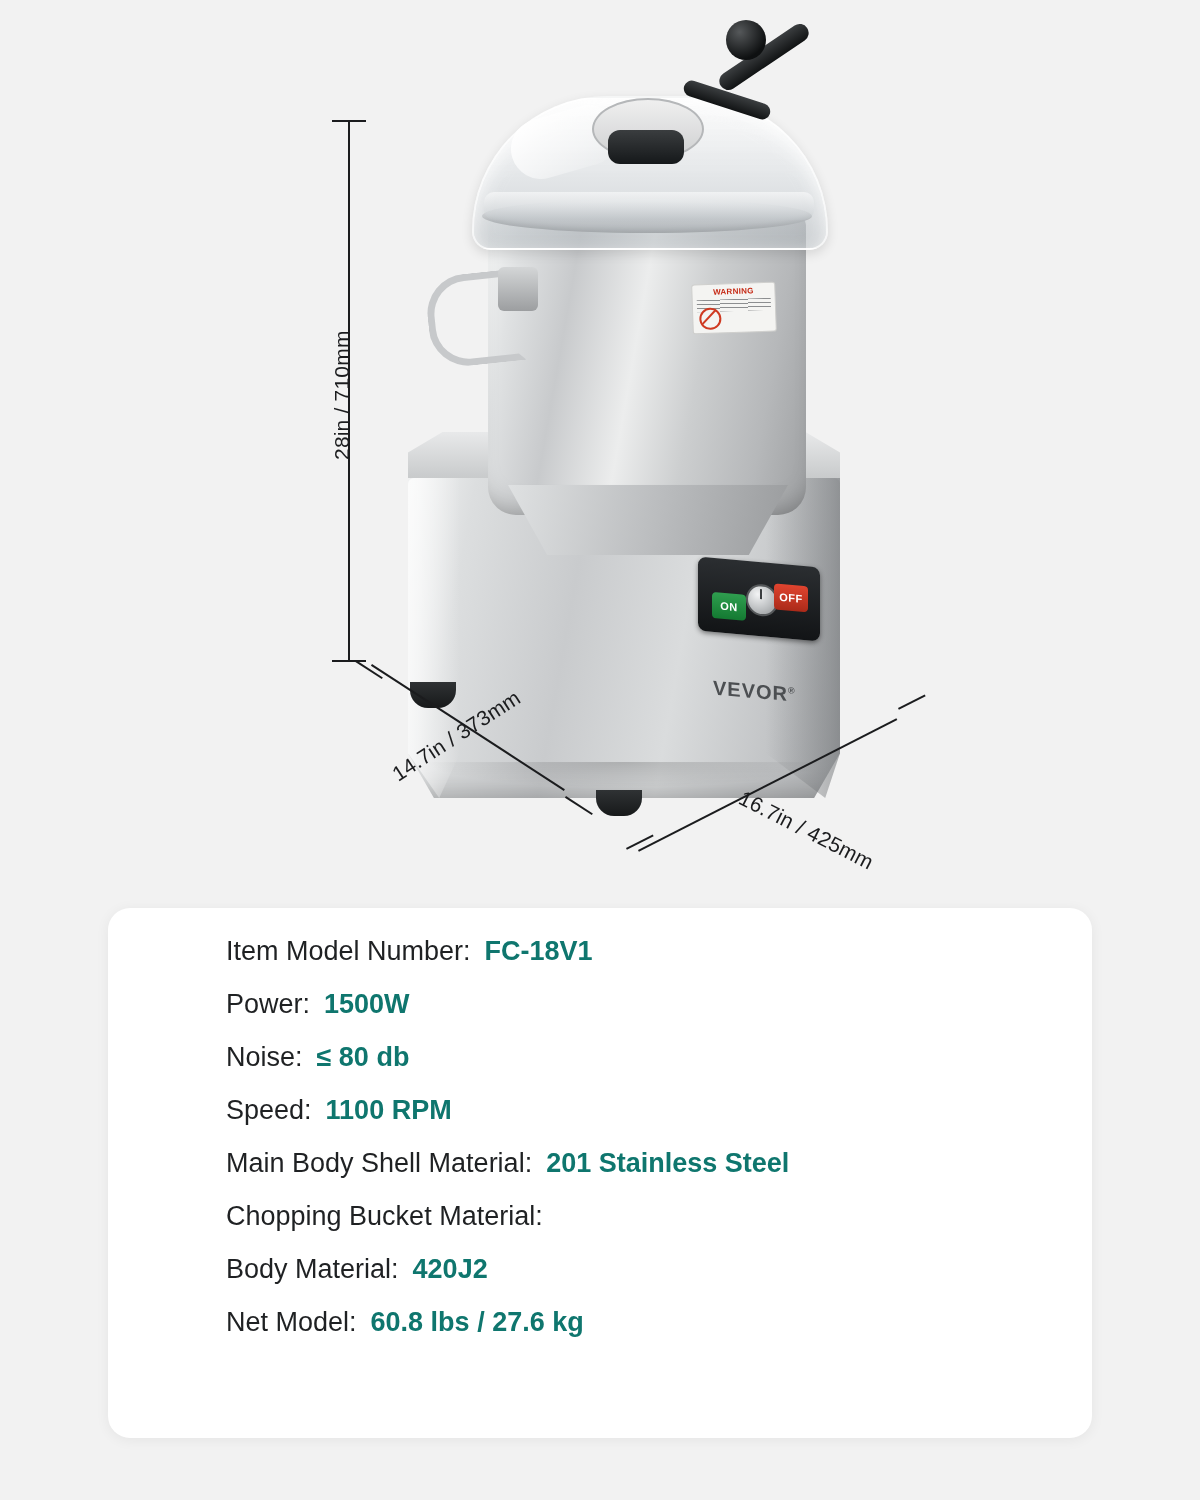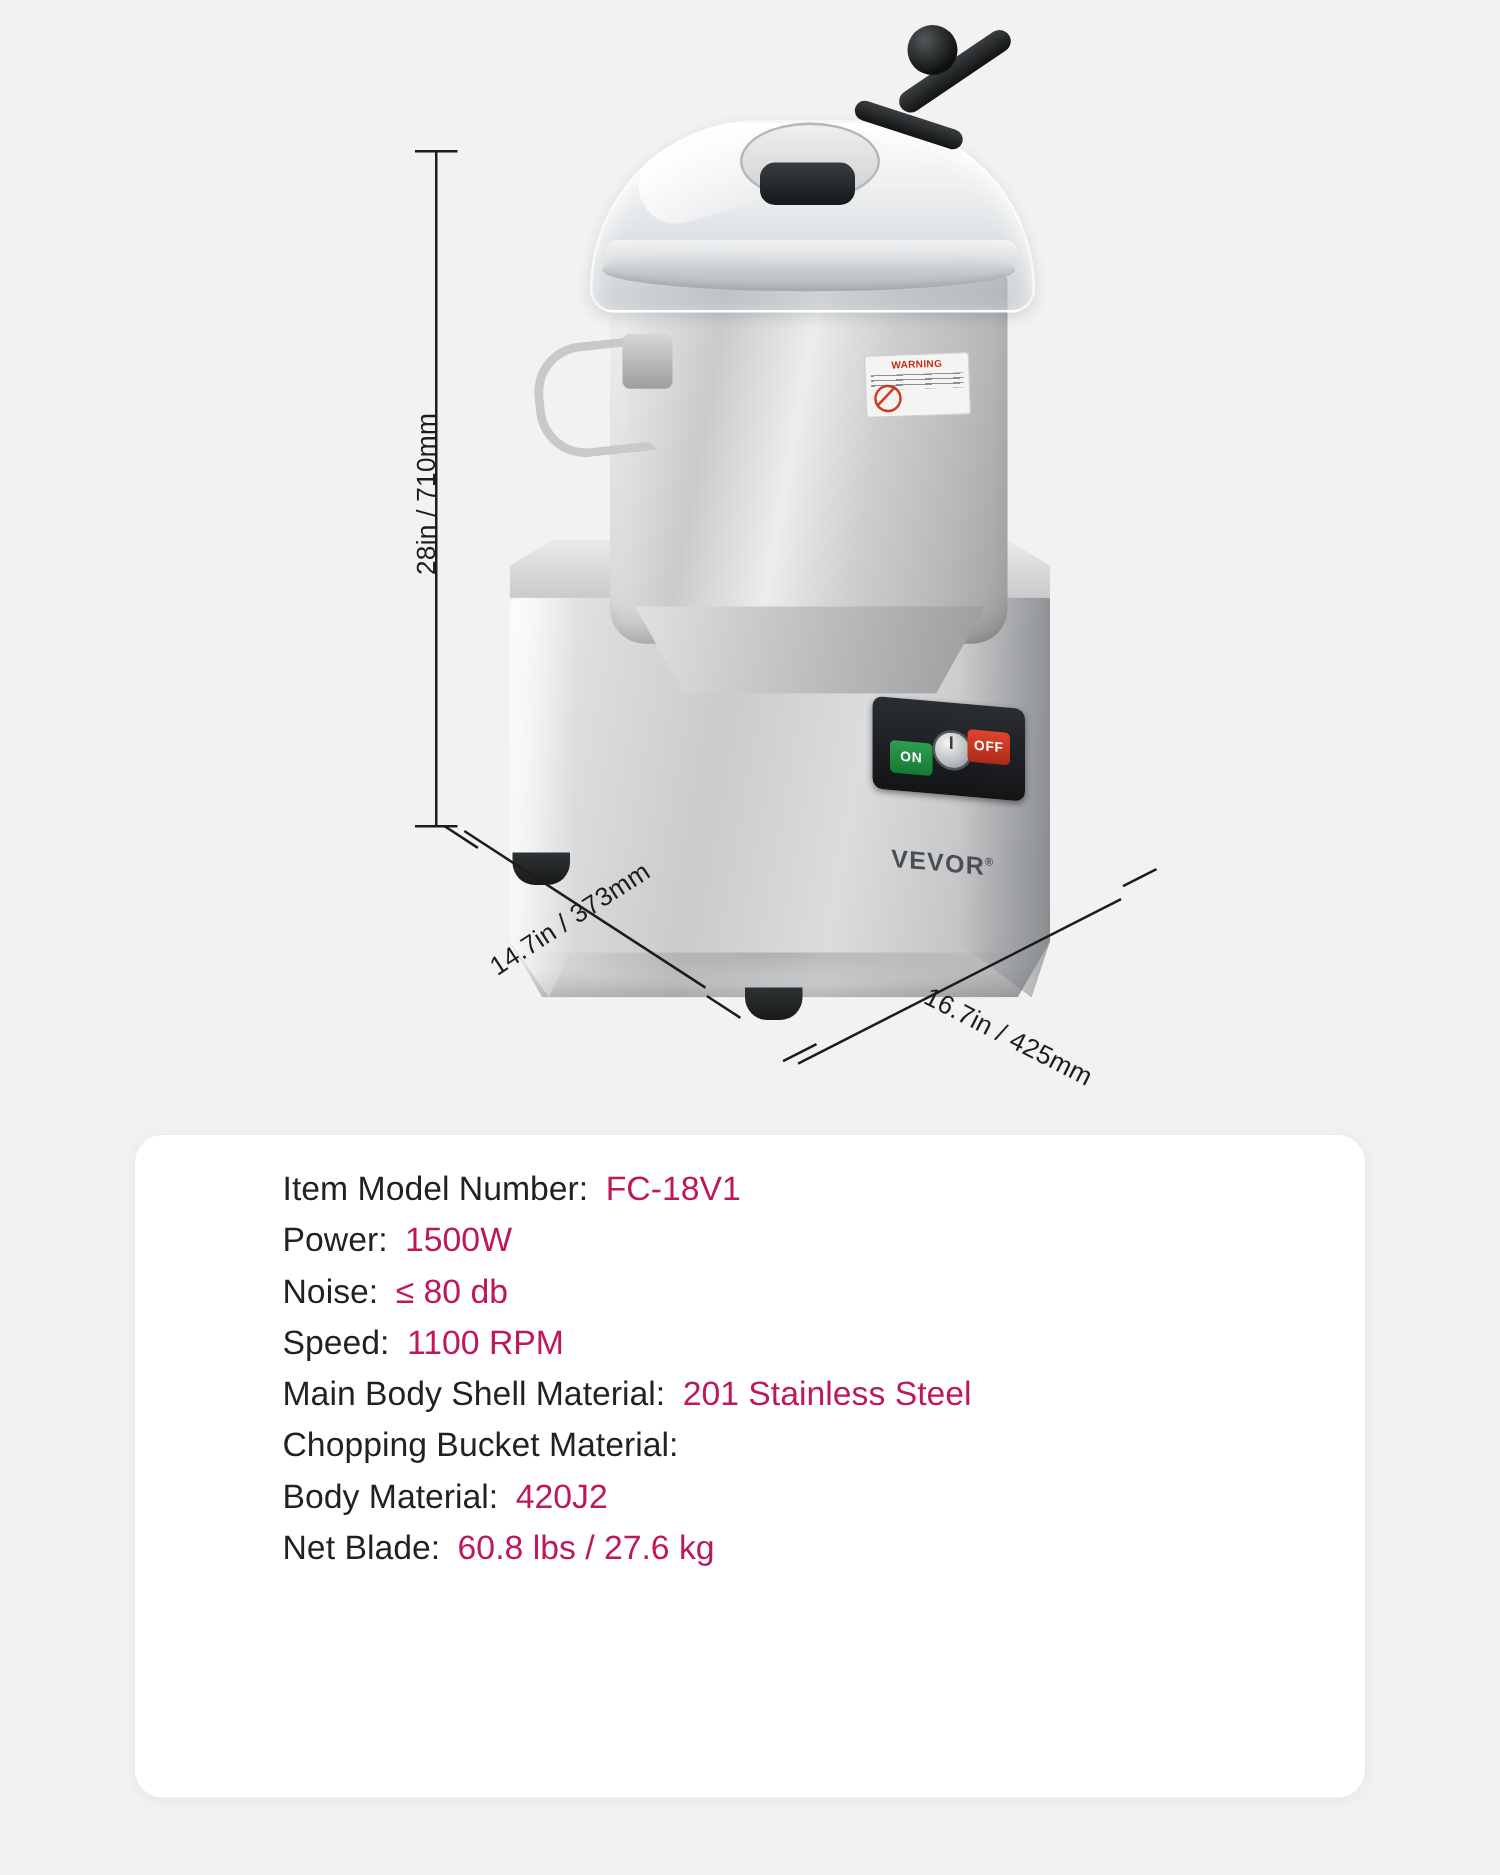--- a/index.html
+++ b/index.html
@@ -203,31 +203,31 @@
   .dim-label.rot-right{transform:rotate(27deg);transform-origin:left top;}
 
   
   .spec-card{
     position:absolute;left:108px;top:908px;width:984px;height:530px;
     background:#ffffff;border-radius:22px;
     box-shadow:0 2px 14px rgba(0,0,0,.06);
   }
   .spec-list{
     position:absolute;left:0;top:28px;width:984px;
-    display:flex;flex-direction:column;gap:10px;
+    display:flex;flex-direction:column;gap:22px;
   }
   .spec-row{
     display:flex;align-items:baseline;justify-content:flex-start;
     padding-left:118px;
   }
   .spec-label{
     font-size:27px;color:#1f2123;white-space:nowrap;
   }
   .spec-value{
-    font-size:27px;color:#be185d;font-weight:normal;white-space:nowrap;margin-left:14px;
+    font-size:27px;color:#0f766e;font-weight:bold;white-space:nowrap;margin-left:14px;
   }
 </style>
 </head>
 <body>
 
 <div class="stage">
 
   <div class="product-area">
 
     <div class="machine-base">
@@ -323,20 +323,20 @@
       <div class="spec-row">
         <span class="spec-label">Chopping Bucket Material:</span>
       </div>
 
       <div class="spec-row">
         <span class="spec-label">Body Material:</span>
         <span class="spec-value">420J2</span>
       </div>
 
       <div class="spec-row">
-        <span class="spec-label">Net Blade:</span>
+        <span class="spec-label">Net Model:</span>
         <span class="spec-value">60.8 lbs / 27.6 kg</span>
       </div>
 
     </div>
   </div>
 
 </div>
 
 </body></html>

